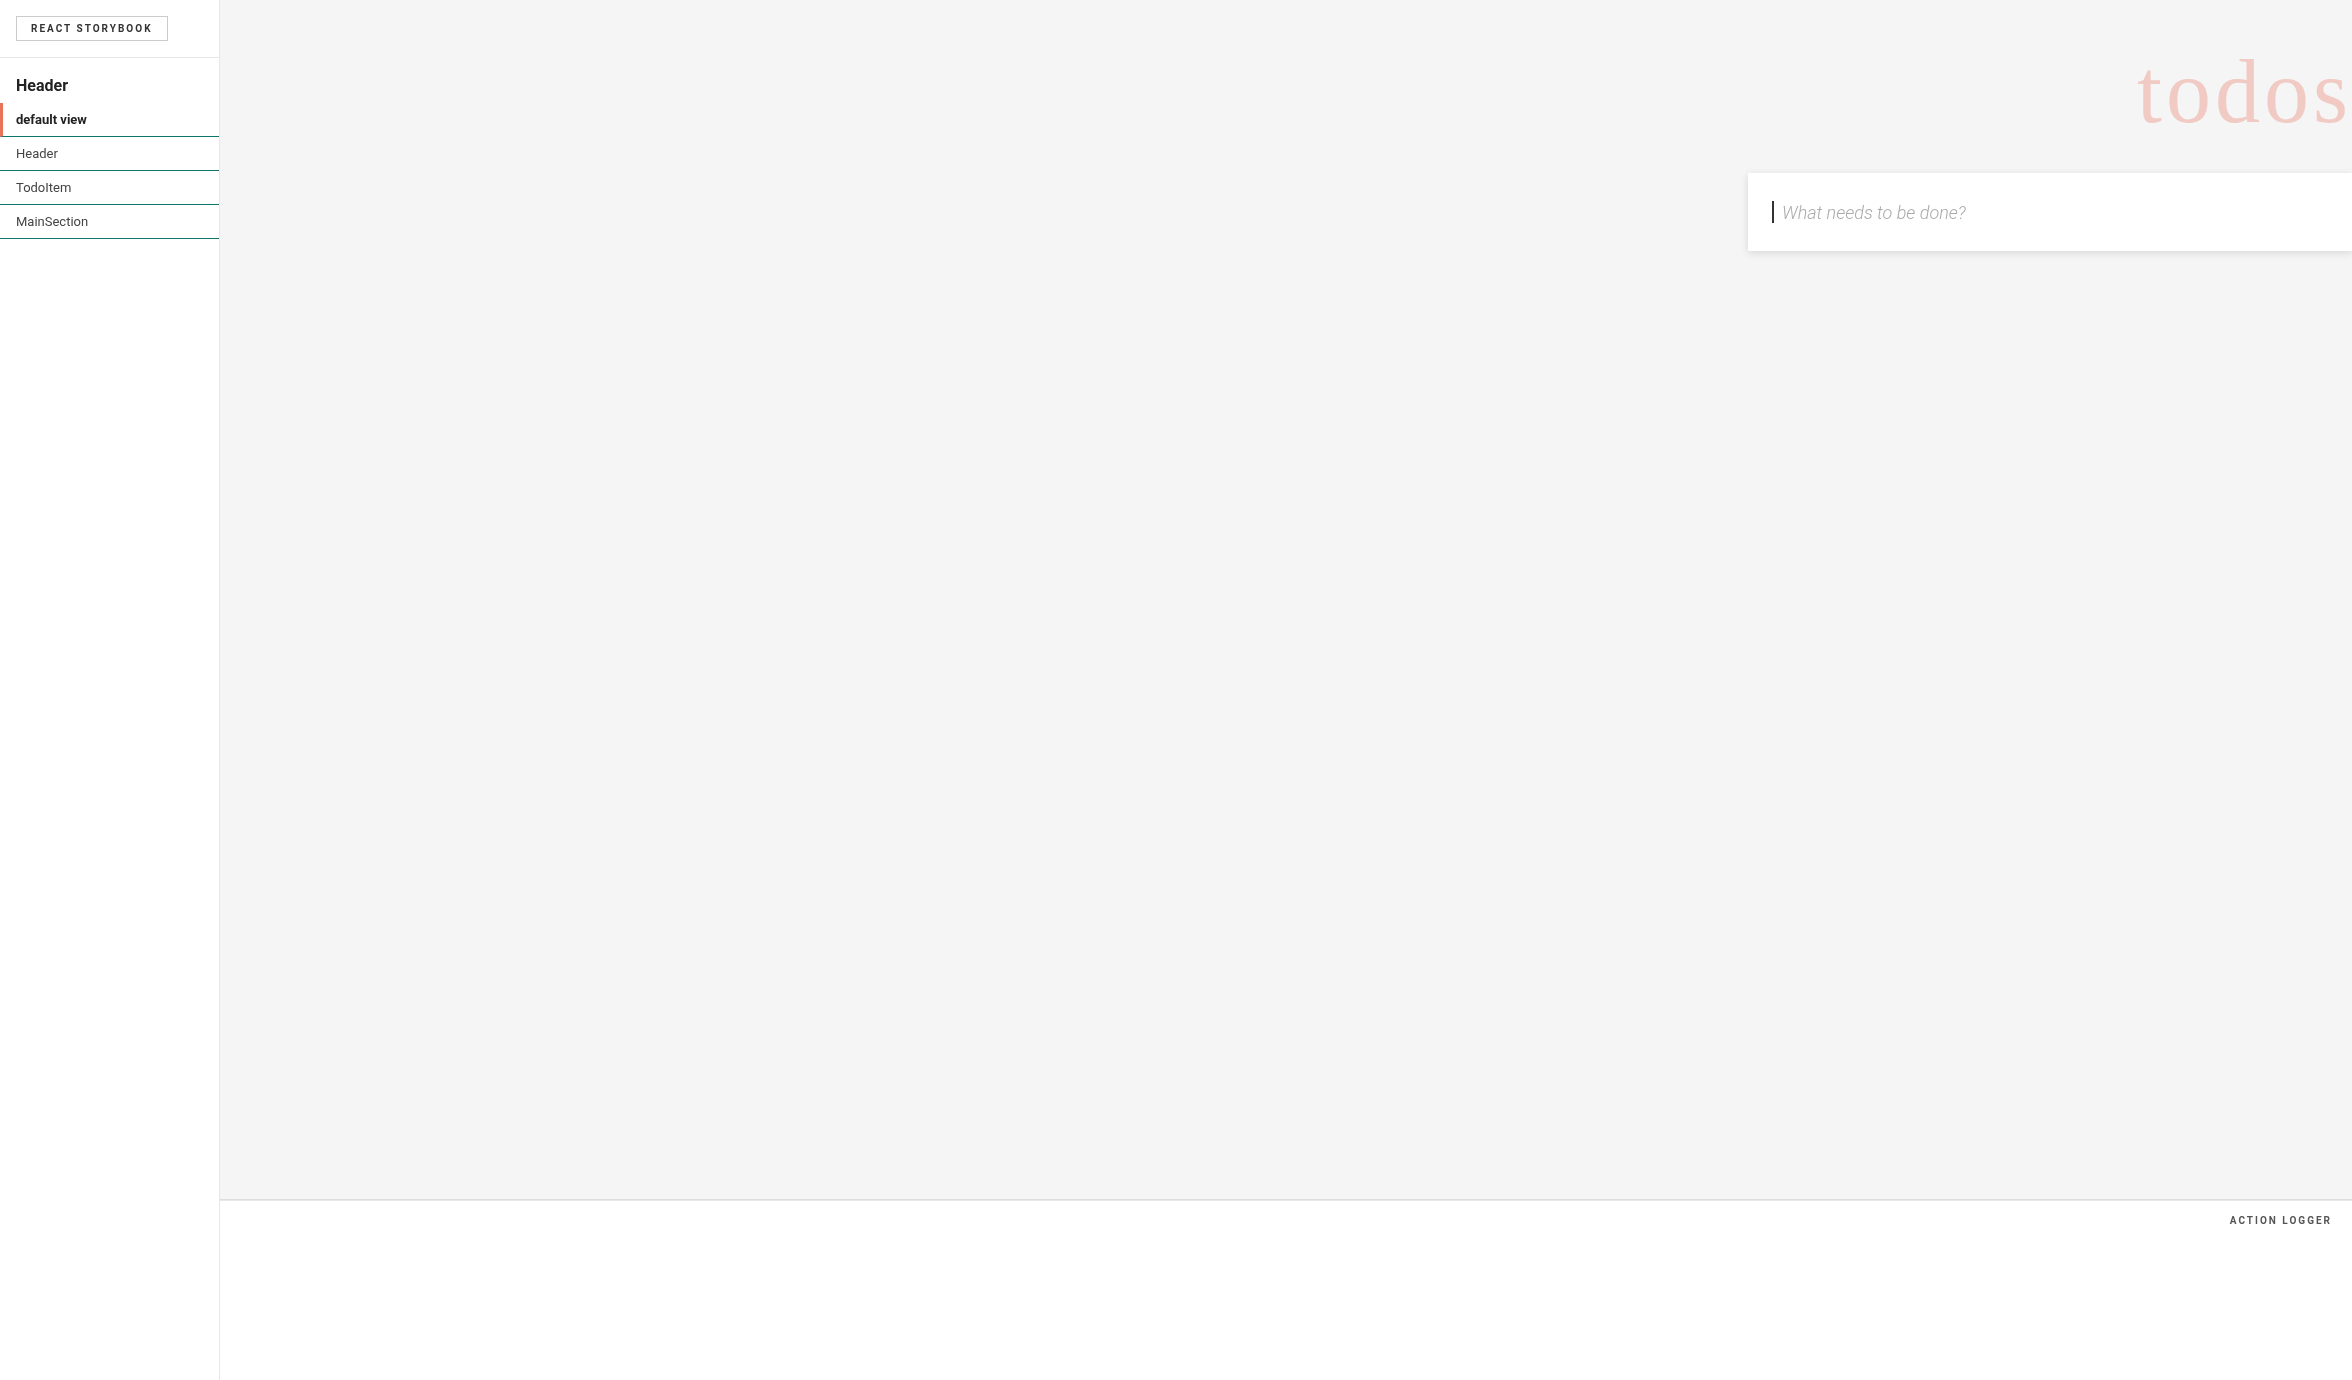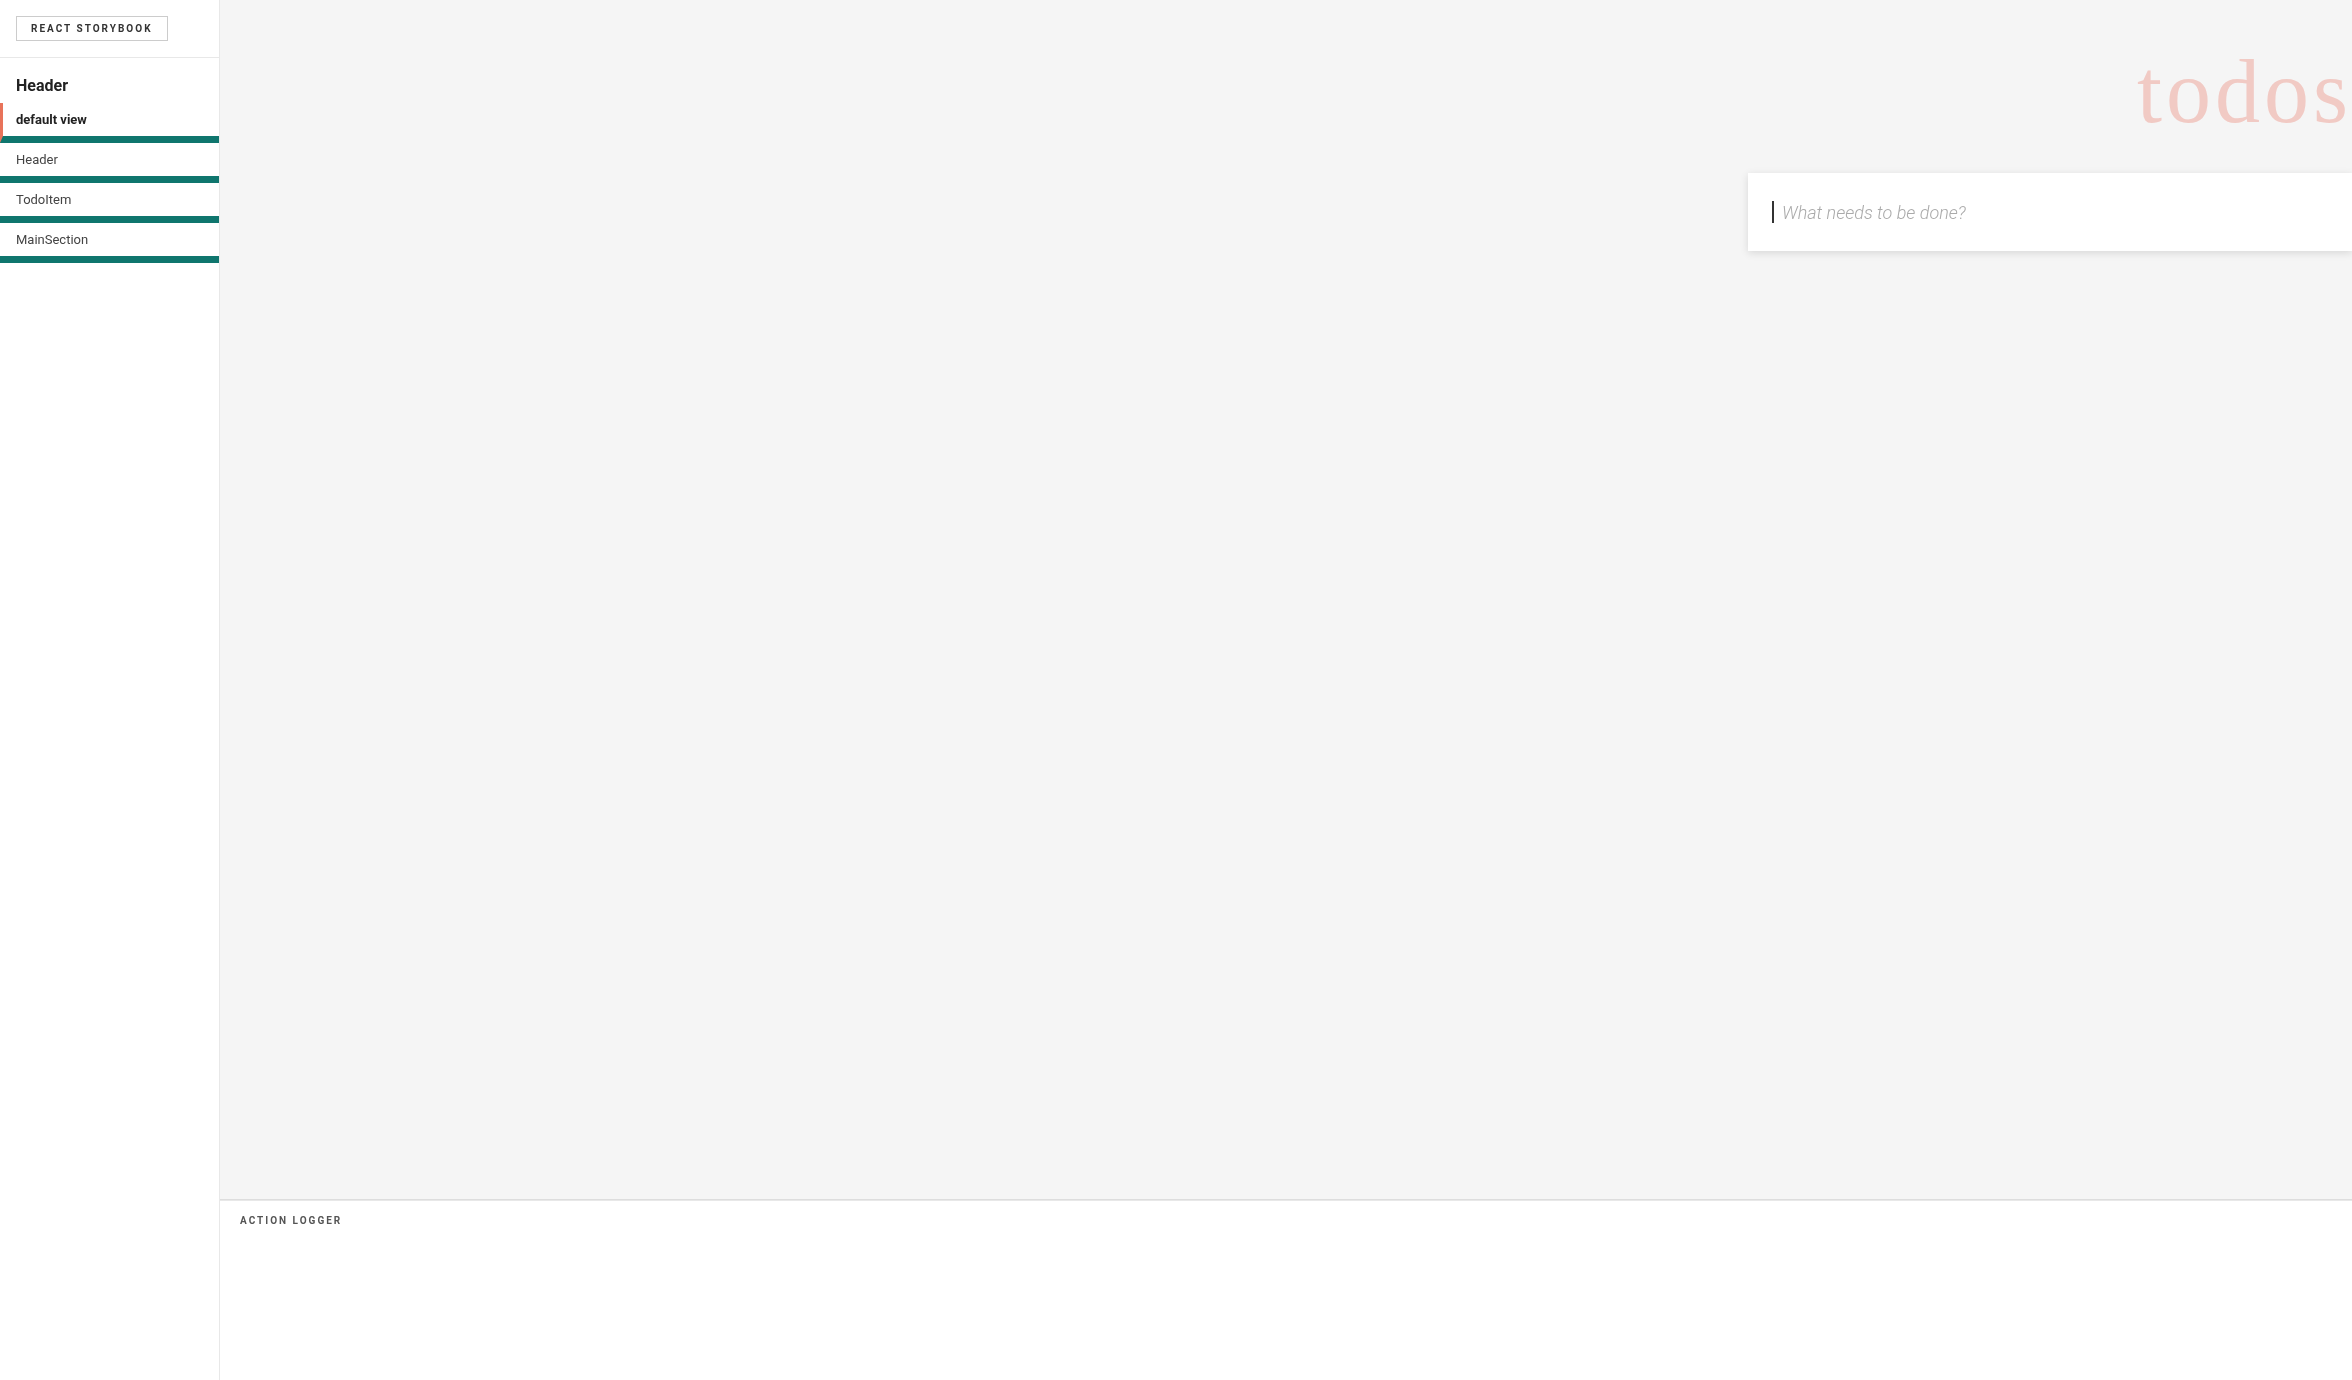--- a/index.html
+++ b/index.html
@@ -52,21 +52,21 @@
       font-size: 16px;
       font-weight: 700;
       color: #222;
     }
 
     .sidebar-item {
       padding: 9px 16px;
       font-size: 13px;
       color: #444;
       cursor: pointer;
-      border-bottom: 7px solid #0f766e;
+      border-bottom: 1px solid #0f766e;
     }
 
     .sidebar-item.active {
       font-weight: 700;
       color: #222;
       border-left: 3px solid #e8735a;
       padding-left: 13px;
     }
 
     
@@ -135,20 +135,21 @@
       padding: 14px 20px;
     }
 
     .action-logger-title {
       font-size: 10px;
       font-weight: 700;
       letter-spacing: 2px;
       color: #555;
       text-transform: uppercase;
       margin-bottom: 4px;
+      text-align: right;
     }
 
     .action-logger-body {
       background: #fff;
       min-height: 60px;
     }
   </style>
 </head>
 <body>
 

